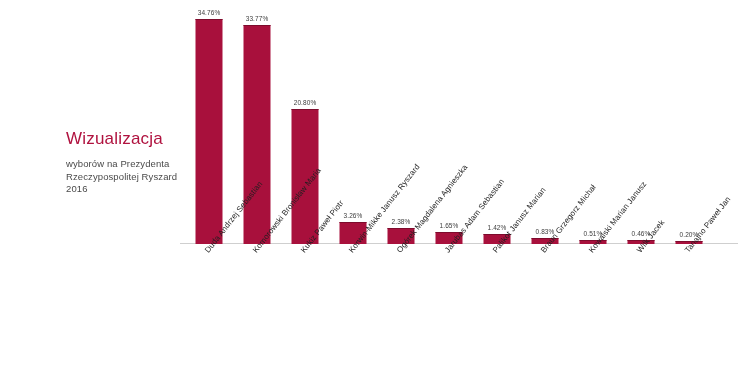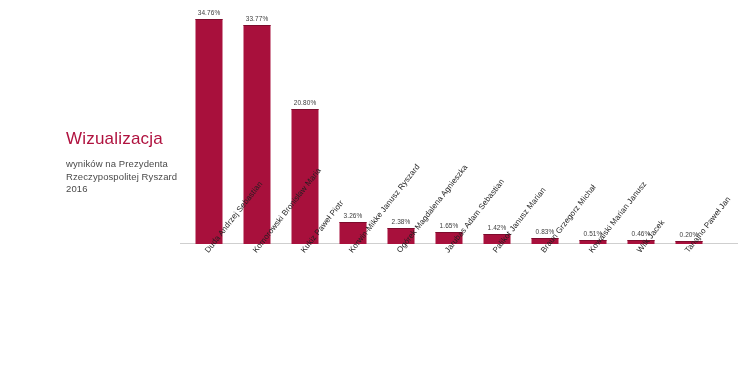--- a/index.html
+++ b/index.html
@@ -86,21 +86,21 @@
   }
 </style>
 </head>
 <body>
 
 <div id="stage">
 
   <div class="titleblock">
     <div class="title-line">Wizualizacja</div>
     <div class="subtitle">
-      <div>wyników na Prezydenta</div>
+      <div>wyborów na Prezydenta</div>
       <div>Rzeczypospolitej Ryszard</div>
       <div>2016</div>
     </div>
   </div>
 
   <div class="baseline"></div>
 
   <div id="plot">
       <div class="bar-slot" style="left: 0px;">
         <div class="bar" style="height: 224.009px; background: rgb(168, 16, 60);"></div>

